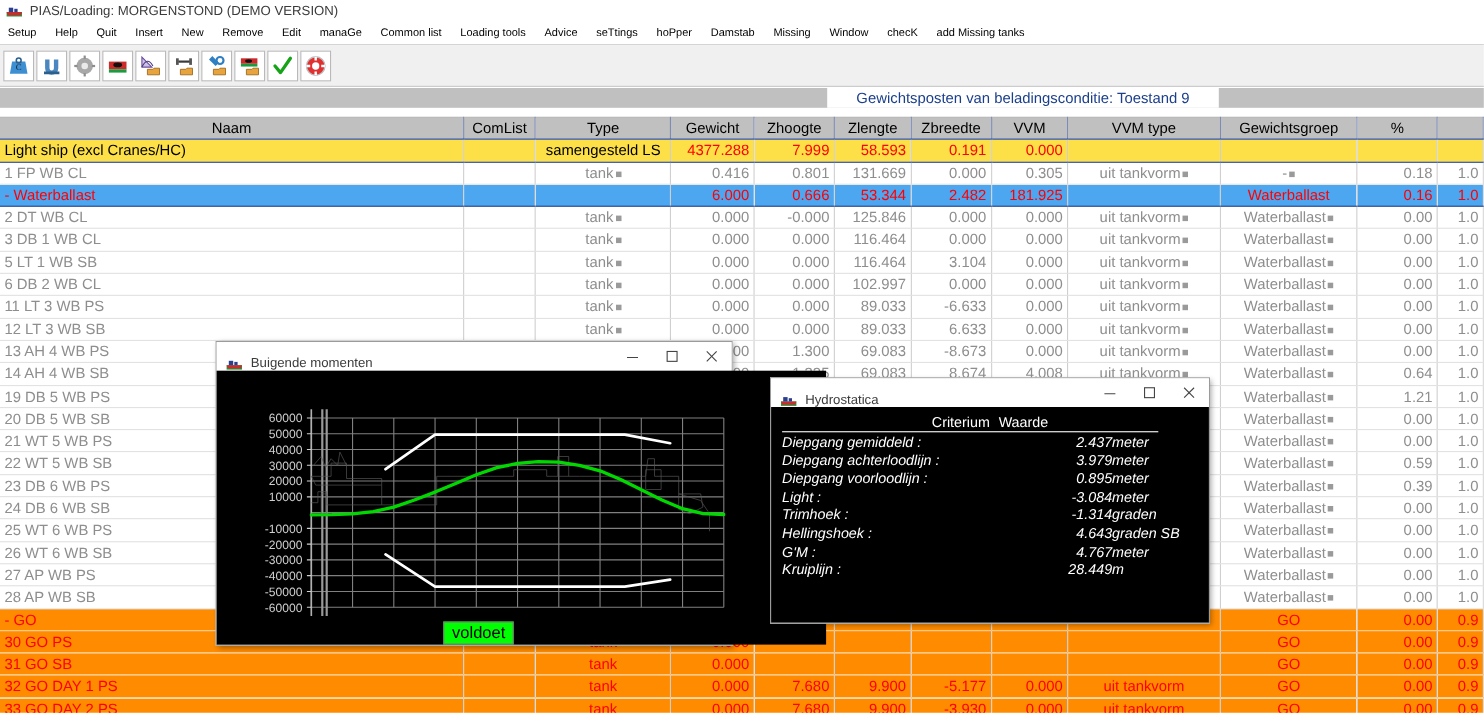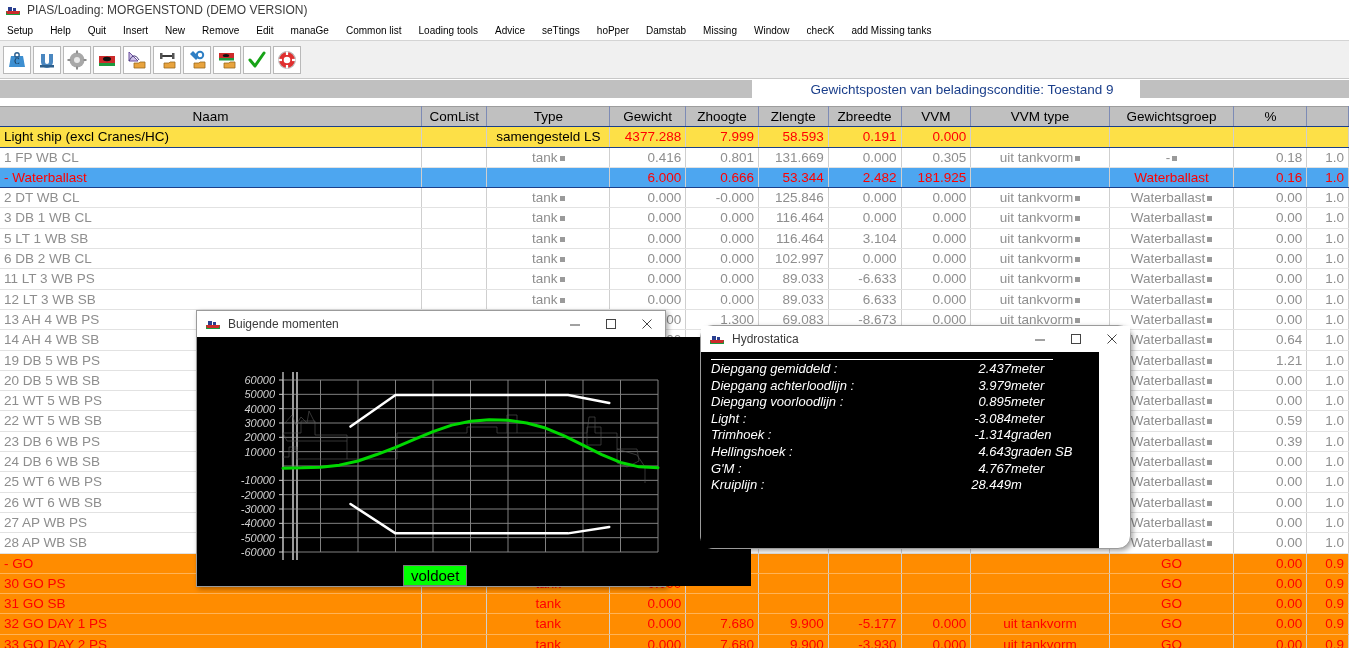--- a/index.html
+++ b/index.html
@@ -38,21 +38,21 @@
     width:28px;height:28px;margin-right:2px;background:#ffffff;
     border:1px solid #b9b9b9;display:flex;align-items:center;justify-content:center;
     box-sizing:border-box;cursor:pointer;
   }
   .tbtn svg{display:block;}
 
   
   #sheet-caption{
     position:absolute;left:752px;top:80px;width:356px;height:18px;
     background:#ffffff;color:#1b3f8b;font-size:13.5px;
-    display:flex;align-items:center;justify-content:center;white-space:nowrap;padding-left:32px;
+    display:flex;align-items:center;justify-content:center;white-space:nowrap;
   }
   #caption-strip{
     position:absolute;left:0;top:80px;width:1349px;height:18px;background:#c0c0c0;
   }
 
   
   #grid{
     position:absolute;left:0;top:106px;width:1349px;height:550px;overflow:hidden;
     background:#ffffff;
   }
@@ -82,41 +82,41 @@
   tr.orange td{background:#ff8c00;color:#ff0000;border-bottom:1px solid #ffb357;}
   
   .hnd{
     display:inline-block;width:5px;height:5px;background:#9a9a9a;
     vertical-align:middle;margin-left:2px;
   }
 
   
   .win{position:absolute;background:#ffffff;border:1px solid #9b9b9b;
        box-shadow:2px 2px 5px rgba(0,0,0,.35);box-sizing:border-box;}
-  .win-tb{height:26px;display:flex;align-items:center;background:#ffffff;
+  .win-tb{height:26px;display:flex;align-items:flex-end;background:#ffffff;
           padding-left:8px;box-sizing:border-box;}
   .win-tb .wicon{margin-right:7px;flex:none;}
   .win-tb .wtitle{font-size:12px;color:#3b3b3b;flex:1;white-space:nowrap;}
   .win-btns{display:flex;height:26px;}
   .win-btn{width:36px;height:26px;display:flex;align-items:center;justify-content:center;
            cursor:pointer;}
   .win-btn svg{display:block;}
   .win-body{background:#000000;box-sizing:border-box;}
 
   
   #chart-win{left:196px;top:310px;width:470px;height:277px;}
-  #chart-win .win-body{position:relative;width:554px;height:249px;overflow:hidden;font-style:italic;}
+  #chart-win .win-body{position:relative;width:554px;height:249px;overflow:hidden;}
   #chart-svg{position:absolute;left:0;top:0;}
   #voldoet{
     position:absolute;left:403px;top:565px;background:#00ff00;color:#000;
     font-size:15px;padding:1px 7px;border:1px solid #7a7a7a;
   }
 
   
-  #hydro-win{left:700px;top:325px;width:431px;height:224px;border-radius:13px;}
+  #hydro-win{left:700px;top:343px;width:400px;height:224px;}
   #hydro-win .win-body{width:398px;height:196px;padding:6px 0 0 0;position:relative;}
   #hydro-inner{padding:0 10px;}
   table.hydro{border-collapse:collapse;width:100%;font-size:13px;color:#ffffff;}
   table.hydro td{padding:0;height:16.6px;line-height:16.6px;white-space:nowrap;font-style:italic;}
   td.hl{text-align:left;}
   td.hv{text-align:right;padding-right:10px;}
   td.hu{text-align:left;}
   .hydro-head{display:flex;justify-content:center;font-size:13px;color:#fff;}
   .hydro-head .c1{margin-right:8px;}
   #hydro-rule{height:1px;background:#ffffff;margin:1px 36px 1px 0;}
@@ -824,20 +824,24 @@
       <span class="win-btn">
         <svg width="12" height="12" viewBox="0 0 12 12">
             <line x1="1.5" y1="1.5" x2="10.5" y2="10.5" stroke="#444" stroke-width="1"></line>
             <line x1="10.5" y1="1.5" x2="1.5" y2="10.5" stroke="#444" stroke-width="1"></line>
           </svg>
       </span>
     </span>
   </div>
   <div class="win-body">
     <div id="hydro-inner">
+      <div class="hydro-head">
+        <span class="c1">Criterium</span>
+        <span>Waarde</span>
+      </div>
       <div id="hydro-rule"></div>
       <table class="hydro">
         <colgroup>
             <col style="width:190px">
             <col style="width:110px">
             <col style="width:78px">
           </colgroup>
         <tbody id="hydro-body">
             <tr>
               <td class="hl">Diepgang gemiddeld :</td>

